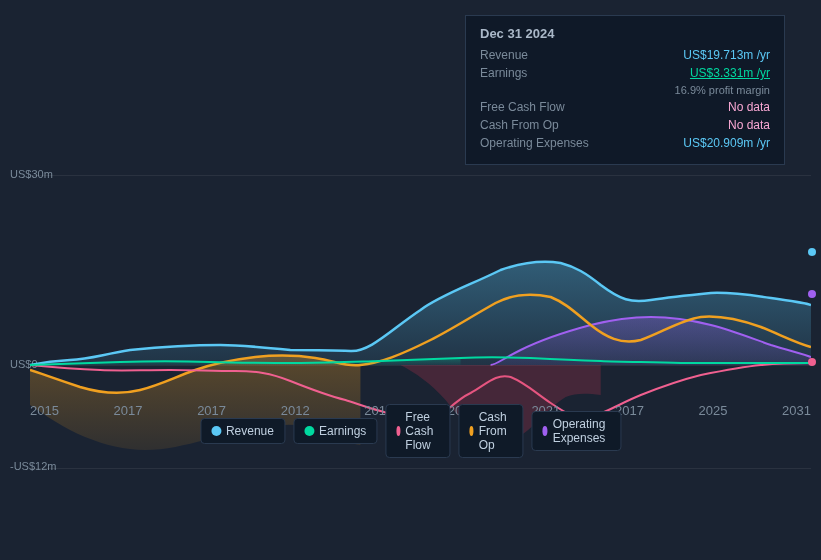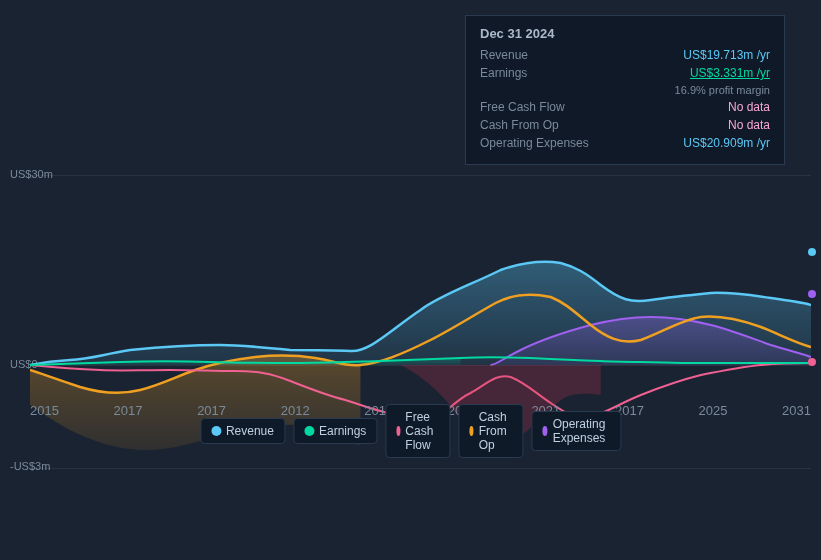--- a/index.html
+++ b/index.html
@@ -180,21 +180,21 @@
       <span class="info-value nodata">No data</span>
     </div>
     <div class="info-row">
       <span class="info-label">Operating Expenses</span>
       <span class="info-value blue">US$20.909m /yr</span>
     </div>
   </div>
 
   <div class="y-label top">US$30m</div>
   <div class="y-label mid">US$0</div>
-  <div class="y-label bot">-US$3m</div>
+  <div class="y-label bot">-US$12m</div>
 
   <div class="grid-line top"></div>
   <div class="grid-line mid"></div>
   <div class="grid-line bot"></div>
 
   <div class="chart-svg-container">
     <svg viewBox="0 0 780 320" preserveAspectRatio="none" xmlns="http://www.w3.org/2000/svg">
       <defs>
 
         <linearGradient id="revGrad" x1="0" y1="0" x2="0" y2="1">

